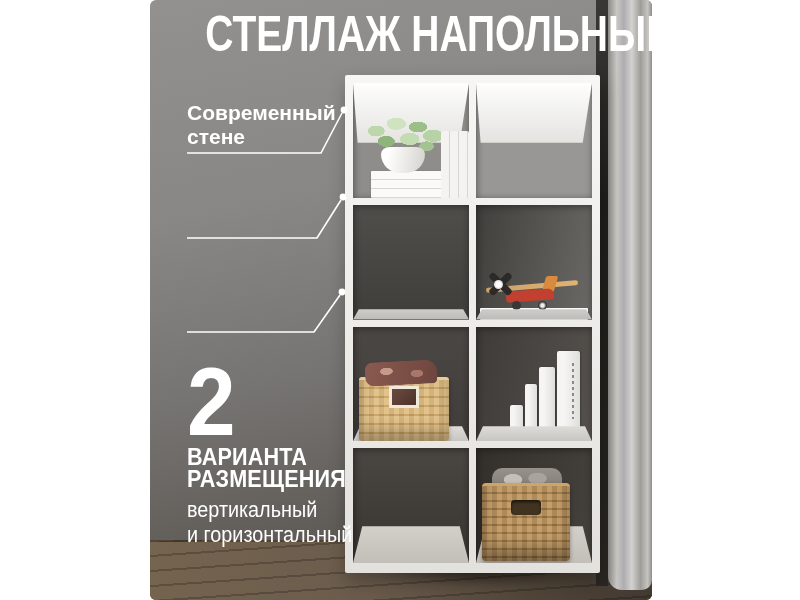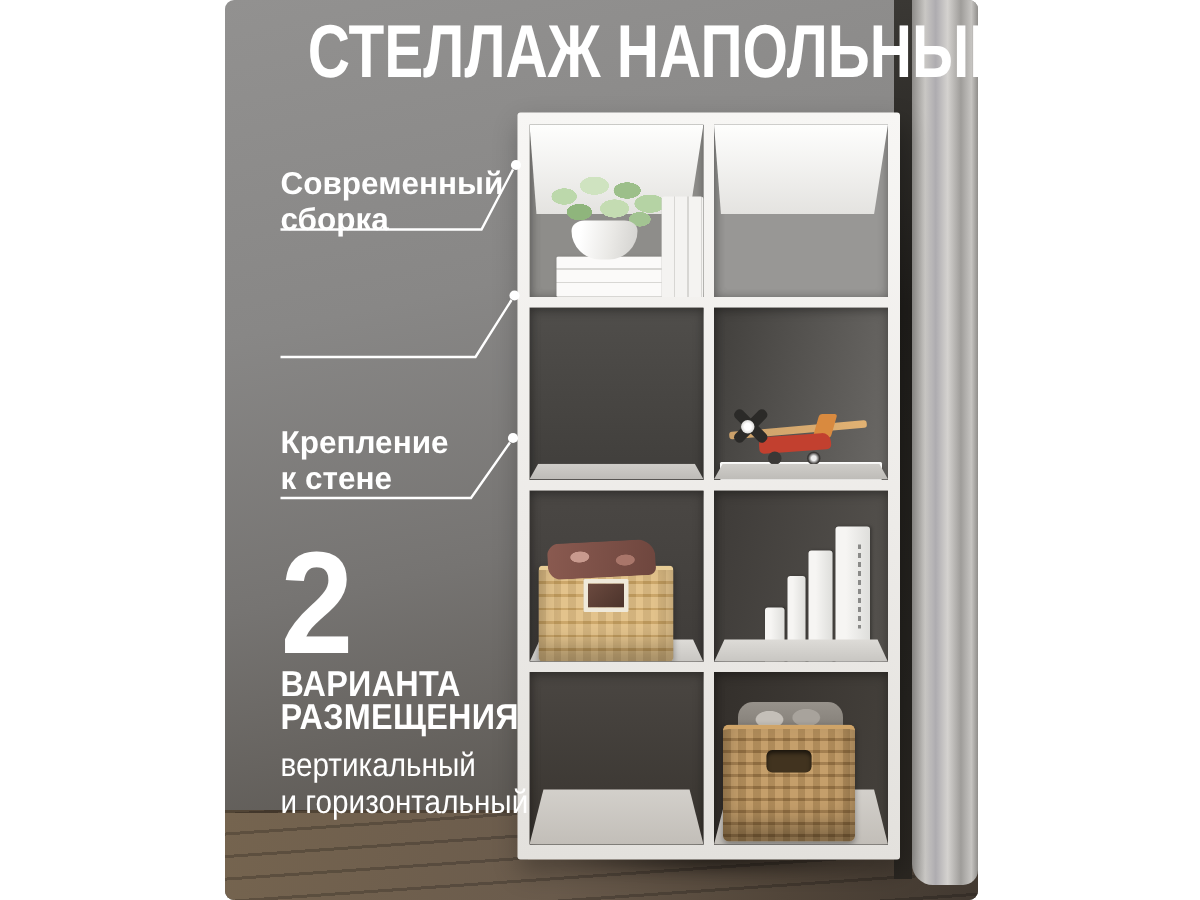--- a/index.html
+++ b/index.html
@@ -129,21 +129,21 @@
       repeating-linear-gradient(90deg, rgba(0,0,0,.10) 0 5px, rgba(255,255,255,.05) 5px 10px),
       repeating-linear-gradient(180deg,#c29a63 0 6px,#9e7847 6px 8px);
     box-shadow:inset 0 -12px 16px rgba(0,0,0,.35), 0 2px 4px rgba(0,0,0,.35);}
   .handle{position:absolute;left:50%;top:14px;transform:translateX(-50%);width:30px;height:15px;
     background:#41331f;border-radius:4px;box-shadow:inset 0 2px 3px rgba(0,0,0,.6);}
   
   .lines{position:absolute;left:0;top:0;width:502px;height:600px;pointer-events:none;}
   .title{position:absolute;left:0;top:5px;width:100%;text-align:center;color:var(--text);
     font-size:50px;font-weight:700;letter-spacing:0;transform:scaleX(.78);white-space:nowrap;}
   .callout{position:absolute;color:var(--text);font-size:21px;font-weight:700;line-height:24px;}
-  .co1{left:37px;top:111px}.co2{left:37px;top:211px}.co3{left:37px;top:284px}
+  .co1{left:37px;top:101px}.co2{left:37px;top:211px}.co3{left:37px;top:284px}
   .placement{position:absolute;left:37px;top:358px;color:var(--text);
     transform:scaleX(.9);transform-origin:0 0;}
   .big-number{font-size:97px;font-weight:700;line-height:88px;}
   .ph{font-size:24px;font-weight:700;line-height:22px;letter-spacing:.2px;}
   .ph:first-of-type{margin-top:2px;}
   .ps{font-size:22px;font-weight:400;line-height:25px;}
   .ps-first{margin-top:7px;}
 </style>
 </head>
 <body>
@@ -204,25 +204,21 @@
       <polyline points="37,238 167,238 191,200" fill="none" stroke="#fff" stroke-width="1.6"></polyline>
       <circle cx="193" cy="197" r="3.4" fill="#fff"></circle>
       <polyline points="37,332 164,332 190,295" fill="none" stroke="#fff" stroke-width="1.6"></polyline>
       <circle cx="192" cy="292" r="3.4" fill="#fff"></circle>
     </svg>
 
     <div class="title">СТЕЛЛАЖ НАПОЛЬНЫЙ</div>
 
     <div class="callout co1">
       <span>Современный</span><br>
-      <span>сборка</span>
-    </div>
-    <div class="callout co3">
-      <span>Крепление</span><br>
-      <span>к стене</span>
+      <span>стене</span>
     </div>
 
     <div class="placement">
       <div class="big-number">2</div>
       <div class="ph">ВАРИАНТА</div>
       <div class="ph">РАЗМЕЩЕНИЯ</div>
       <div class="ps ps-first">вертикальный</div>
       <div class="ps">и горизонтальный</div>
     </div>
   </div>

